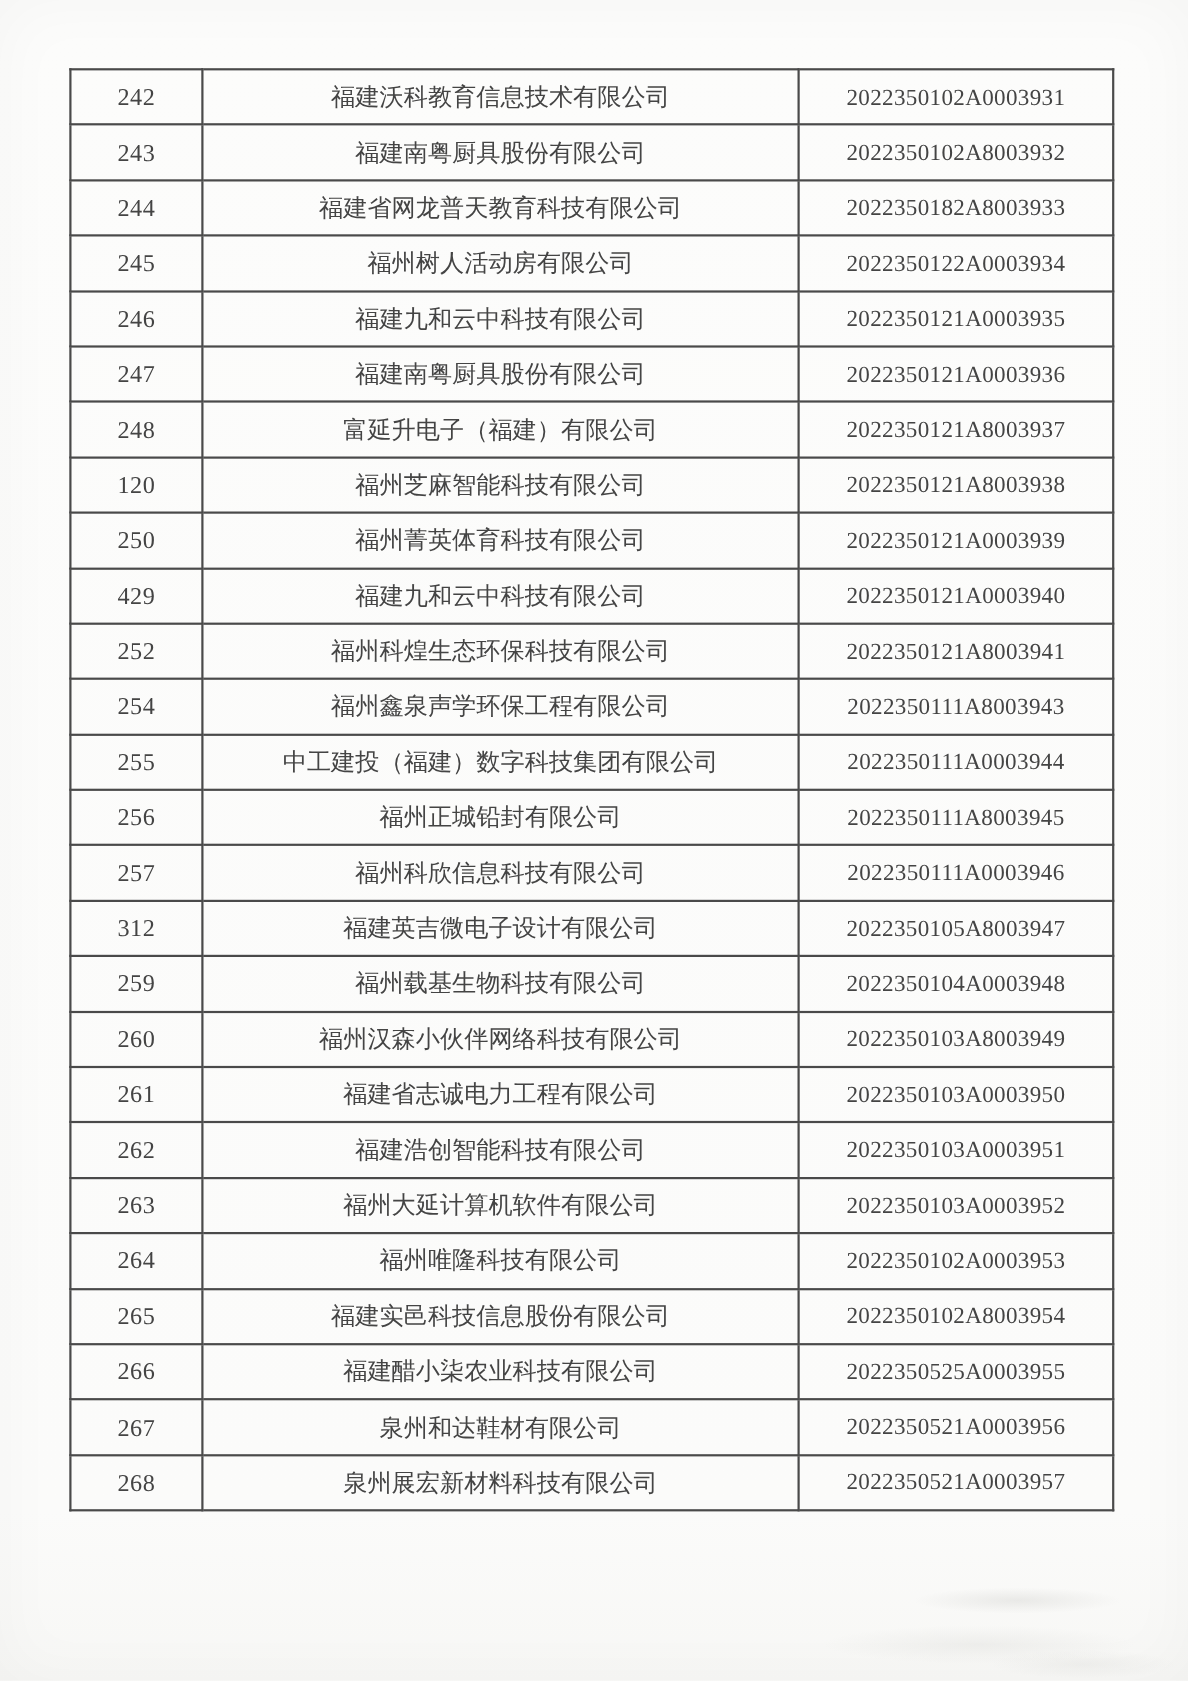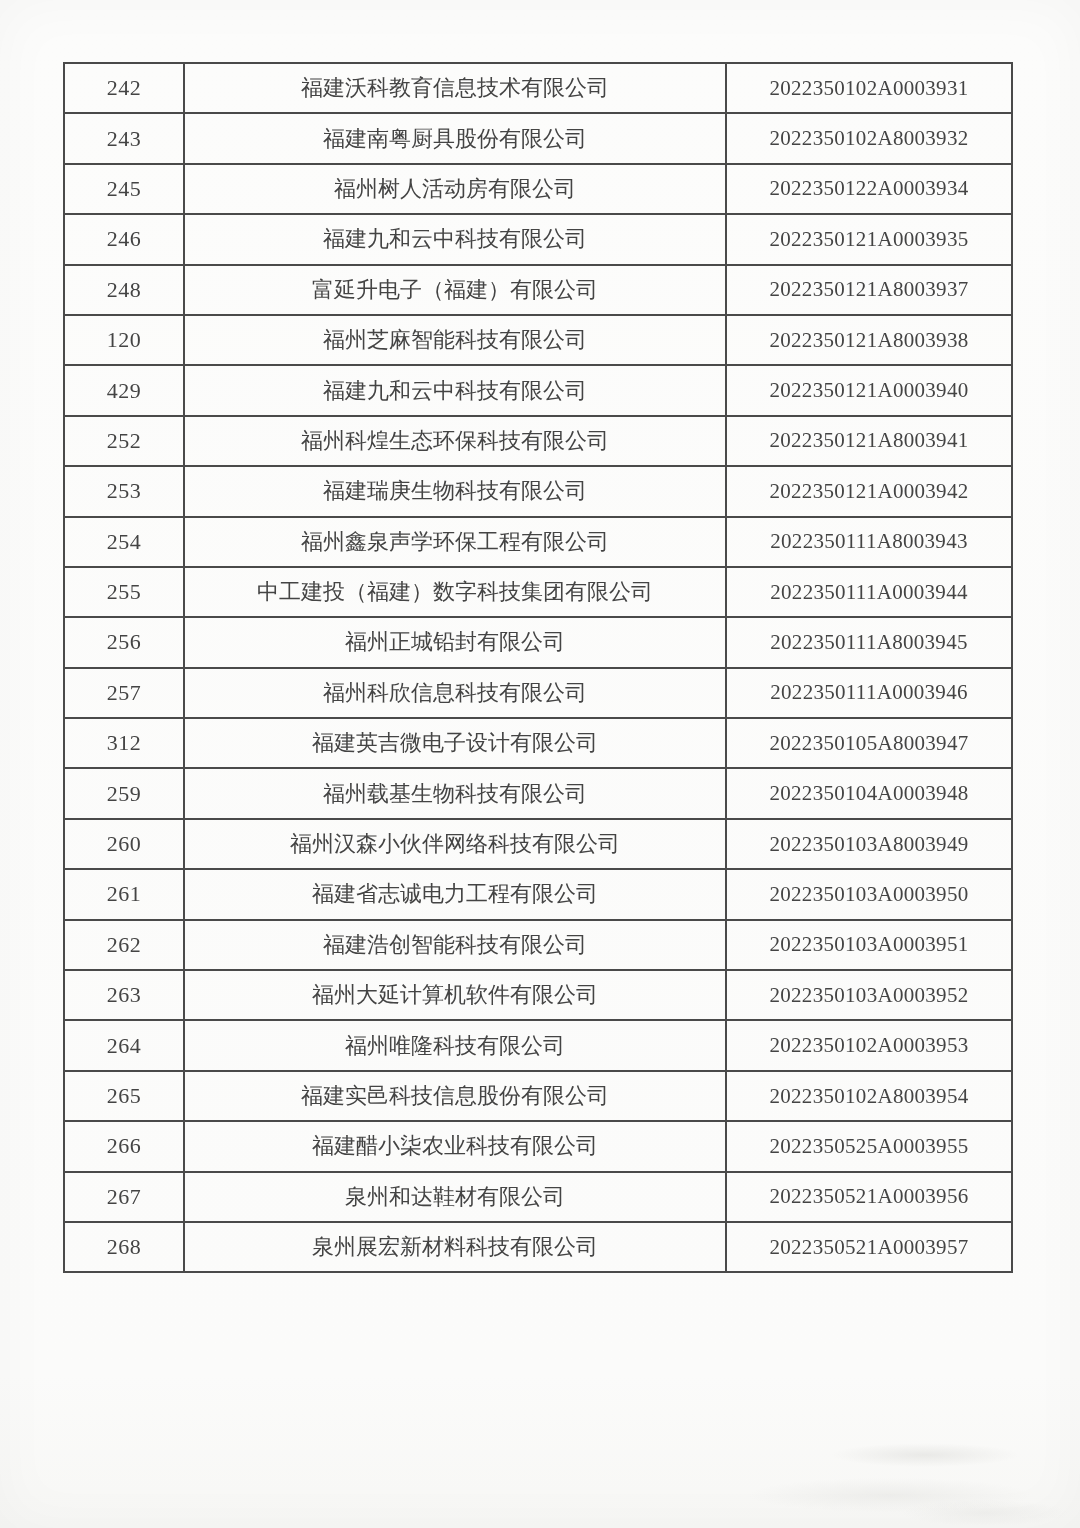--- a/index.html
+++ b/index.html
@@ -91,64 +91,74 @@
     <td class="cell cell-name">福建沃科教育信息技术有限公司</td>
     <td class="cell cell-code">2022350102A0003931</td>
   </tr>
 
   <tr class="company-row">
     <td class="cell cell-no">243</td>
     <td class="cell cell-name">福建南粤厨具股份有限公司</td>
     <td class="cell cell-code">2022350102A8003932</td>
   </tr>
 
+  <tr class="company-row">
+    <td class="cell cell-no">244</td>
+    <td class="cell cell-name">福建省网龙普天教育科技有限公司</td>
+    <td class="cell cell-code">2022350182A8003933</td>
+  </tr>
 
   <tr class="company-row">
     <td class="cell cell-no">245</td>
     <td class="cell cell-name">福州树人活动房有限公司</td>
     <td class="cell cell-code">2022350122A0003934</td>
   </tr>
 
   <tr class="company-row">
     <td class="cell cell-no">246</td>
     <td class="cell cell-name">福建九和云中科技有限公司</td>
     <td class="cell cell-code">2022350121A0003935</td>
   </tr>
 
+  <tr class="company-row">
+    <td class="cell cell-no">247</td>
+    <td class="cell cell-name">福建南粤厨具股份有限公司</td>
+    <td class="cell cell-code">2022350121A0003936</td>
+  </tr>
 
   <tr class="company-row">
     <td class="cell cell-no">248</td>
     <td class="cell cell-name">富延升电子（福建）有限公司</td>
     <td class="cell cell-code">2022350121A8003937</td>
   </tr>
 
   <tr class="company-row">
     <td class="cell cell-no">120</td>
     <td class="cell cell-name">福州芝麻智能科技有限公司</td>
     <td class="cell cell-code">2022350121A8003938</td>
   </tr>
 
+  <tr class="company-row">
+    <td class="cell cell-no">250</td>
+    <td class="cell cell-name">福州菁英体育科技有限公司</td>
+    <td class="cell cell-code">2022350121A0003939</td>
+  </tr>
 
   <tr class="company-row">
     <td class="cell cell-no">429</td>
     <td class="cell cell-name">福建九和云中科技有限公司</td>
     <td class="cell cell-code">2022350121A0003940</td>
   </tr>
 
   <tr class="company-row">
     <td class="cell cell-no">252</td>
     <td class="cell cell-name">福州科煌生态环保科技有限公司</td>
     <td class="cell cell-code">2022350121A8003941</td>
   </tr>
 
-  <tr class="company-row">
-    <td class="cell cell-no">253</td>
-    <td class="cell cell-name">福建瑞庚生物科技有限公司</td>
-    <td class="cell cell-code">2022350121A0003942</td>
-  </tr>
 
   <tr class="company-row">
     <td class="cell cell-no">254</td>
     <td class="cell cell-name">福州鑫泉声学环保工程有限公司</td>
     <td class="cell cell-code">2022350111A8003943</td>
   </tr>
 
   <tr class="company-row">
     <td class="cell cell-no">255</td>
     <td class="cell cell-name">中工建投（福建）数字科技集团有限公司</td>

